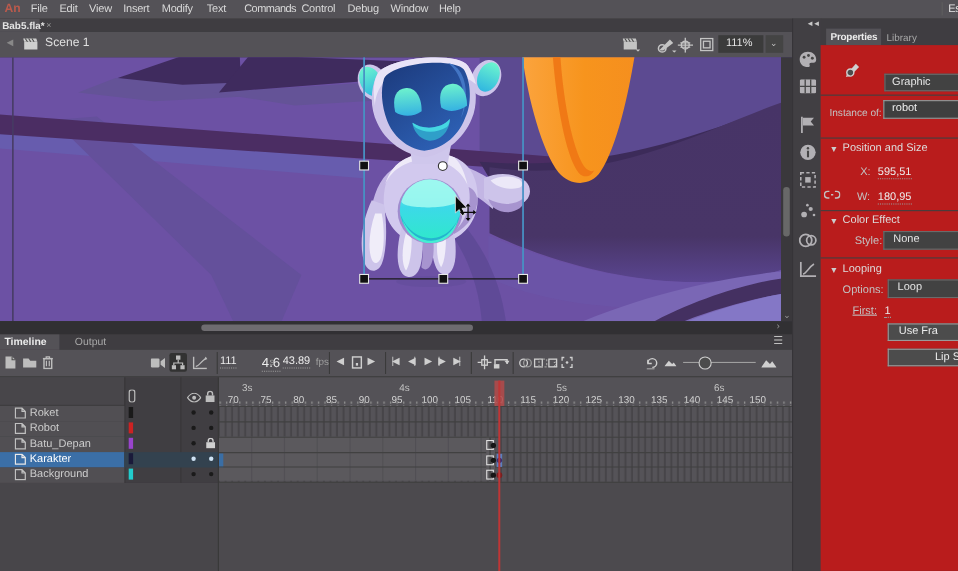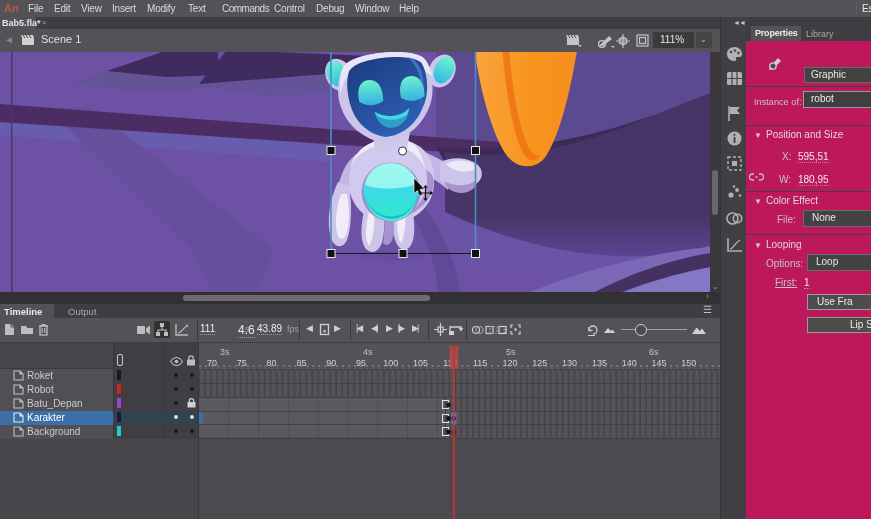--- a/index.html
+++ b/index.html
@@ -503,21 +503,21 @@
   </svg>
 </div>
 
 <div class="abs" id="props" style="left:746px;top:17px;width:125px;height:502px;background:#3f3d41;">
 
   <div class="abs" style="left:5px;top:9px;width:50px;height:15px;background:#545257;">
     <span class="abs" style="left:4px;top:2px;font-size:9px;font-weight:bold;color:#ececec;letter-spacing:-0.2px;">Properties</span>
   </div>
   <span class="abs" style="left:60px;top:12px;font-size:9px;color:#a8a8a8;">Library</span>
 
-  <div class="abs" style="left:0;top:24px;width:125px;height:478px;background:#be185d;">
+  <div class="abs" style="left:0;top:24px;width:125px;height:478px;background:#b91c1c;">
 
     <svg class="abs" style="left:21px;top:15px;" width="16" height="15" viewBox="0 0 16 15">
       <path d="M3 11 L11 2 L14 5 L6 13 L2 14 Z" fill="#cfcfcf"></path>
       <circle cx="6" cy="10" r="3.2" fill="#4c4c4c" stroke="#cfcfcf" stroke-width="1.3"></circle>
     </svg>
 
     <div class="abs" style="left:58px;top:26px;width:67px;height:14px;background:#424242;border:1px solid #6b6b6b;border-right:none;">
       <span class="abs" style="left:6px;top:1px;font-size:10px;color:#e6e6e6;">Graphic</span>
     </div>
     <div class="abs" style="left:0px;top:45px;width:125px;height:1px;background:#404040;"></div>
@@ -535,21 +535,21 @@
     <svg class="abs" style="left:3px;top:131px;" width="15" height="10" viewBox="0 0 15 10">
       <path d="M5 2 H3.5 a3 3 0 0 0 0 6 H5 M6.5 5 H8.5" stroke="#c2c2c2" stroke-width="1.3" fill="none"></path>
       <path d="M10 2 h1.5 a3 3 0 0 1 0 6 H10" stroke="#c2c2c2" stroke-width="1.3" fill="none"></path>
     </svg>
     <span class="abs" style="left:33px;top:133px;font-size:10px;color:#c2c2c2;">W:</span>
     <span class="abs" style="left:52px;top:133px;font-size:10px;color:#ececec;border-bottom:1px dotted #9a9a9a;">180,95</span>
     <div class="abs" style="left:0px;top:150px;width:125px;height:1px;background:#404040;"></div>
 
     <span class="abs" style="left:8px;top:156px;font-size:8px;color:#cccccc;">▼</span>
     <span class="abs" style="left:20px;top:154px;font-size:10px;color:#dddddd;">Color Effect</span>
-    <span class="abs" style="left:31px;top:173px;font-size:10px;color:#c2c2c2;">File:</span>
+    <span class="abs" style="left:31px;top:173px;font-size:10px;color:#c2c2c2;">Style:</span>
     <div class="abs" style="left:57px;top:169px;width:68px;height:15px;background:#424242;border:1px solid #6b6b6b;border-right:none;">
       <span class="abs" style="left:8px;top:1px;font-size:10px;color:#e6e6e6;">None</span>
     </div>
     <div class="abs" style="left:0px;top:193px;width:125px;height:1px;background:#404040;"></div>
 
     <span class="abs" style="left:8px;top:200px;font-size:8px;color:#cccccc;">▼</span>
     <span class="abs" style="left:20px;top:198px;font-size:10px;color:#dddddd;">Looping</span>
     <span class="abs" style="left:20px;top:217px;font-size:10px;color:#c2c2c2;">Options:</span>
     <div class="abs" style="left:61px;top:213px;width:64px;height:15px;background:#424242;border:1px solid #6b6b6b;border-right:none;">
       <span class="abs" style="left:8px;top:1px;font-size:10px;color:#e6e6e6;">Loop</span>

